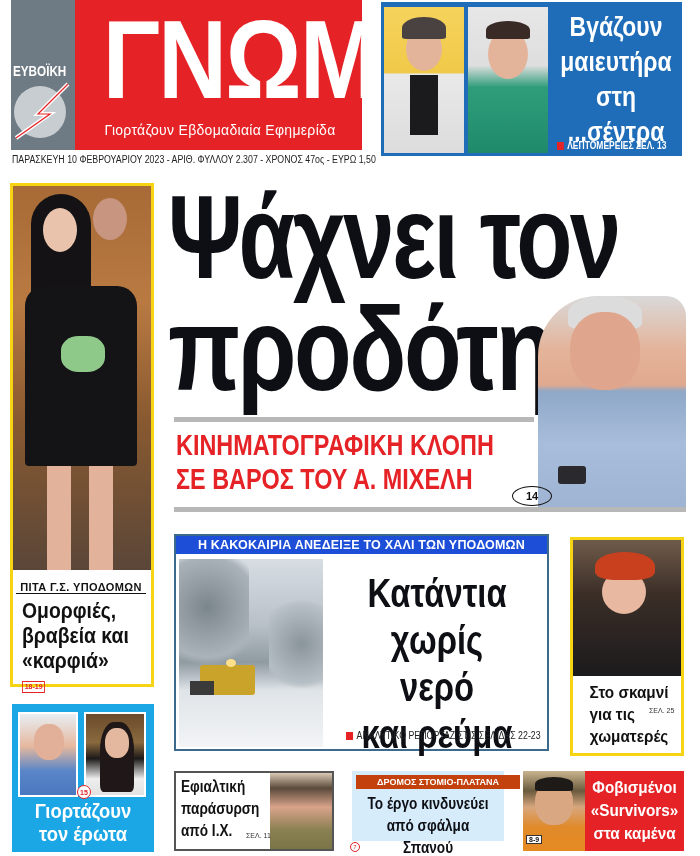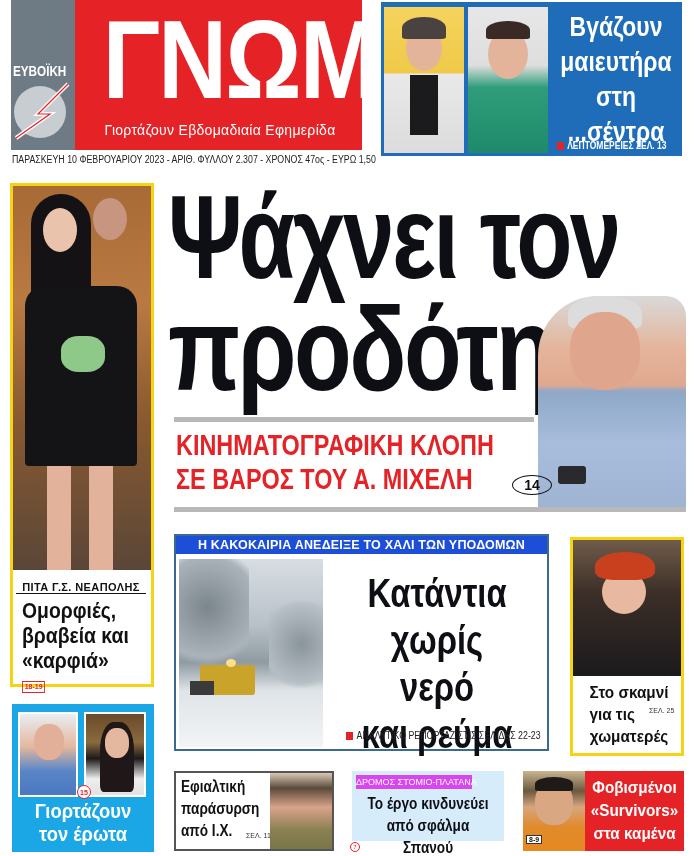--- a/index.html
+++ b/index.html
@@ -32,21 +32,21 @@
   #pita-kicker { left: 16px; top: 581px; width: 130px; font-size: 11px; font-weight: bold; text-align: center; border-bottom: 1px solid #111; white-space: nowrap; letter-spacing: 0.4px; }
   #pita-headline { left: 22px; top: 598px; width: 128px; font-size: 22px; font-weight: bold; line-height: 25px; transform: scaleX(0.88); transform-origin: left; }
   .page-ref { display: inline-block; font-size: 8px; color: #e52226; border: 1px solid #e52226; padding: 0 2px; vertical-align: middle; line-height: 10px; }
 
   
   #main-h1 { left: 168px; top: 178px; width: 520px; font-size: 118px; font-weight: bold; line-height: 118px; letter-spacing: -3px; color: #0d0f14; transform: scaleX(0.78); transform-origin: left; white-space: nowrap; }
   #main-h2 { left: 168px; top: 290px; width: 520px; font-size: 118px; font-weight: bold; line-height: 118px; letter-spacing: -3px; color: #0d0f14; transform: scaleX(0.8); transform-origin: left; white-space: nowrap; }
   #main-rule1 { left: 174px; top: 417px; width: 360px; height: 5px; background: #b8b8b8; }
   #main-rule2 { left: 174px; top: 507px; width: 512px; height: 5px; background: #b8b8b8; }
   #main-sub { left: 176px; top: 428px; width: 400px; color: #e52226; font-size: 30px; font-weight: bold; line-height: 34px; transform: scaleX(0.78); transform-origin: left; white-space: nowrap; }
-  .circle-ref { display: inline-flex; align-items: center; justify-content: center; width: 40px; height: 20px; border: 1.5px solid #111; border-radius: 50%; font-size: 14px; font-weight: bold; }
+  .circle-ref { display: inline-flex; align-items: center; justify-content: center; width: 40px; height: 20px; border: 1.5px solid #111; border-radius: 50%; font-size: 11px; font-weight: bold; margin-top: 11px; }
   #main-ref { left: 512px; top: 475px; }
   #main-photo { left: 538px; top: 296px; width: 148px; height: 212px; border-radius: 60px 20px 0 0; background: linear-gradient(180deg,#d9d9d9 0%,#e4b49a 25%,#e0a98f 42%,#8fa8c8 45%,#a8bddb 70%,#9fb3d2 100%); }
 
   
   #snow-box { left: 174px; top: 534px; width: 375px; height: 217px; border: 2px solid #3c6a8d; background: #fff; }
   #snow-kicker { left: 176px; top: 536px; width: 371px; height: 18px; background: #1d4ed8; color: #fff; font-size: 12.5px; font-weight: bold; line-height: 18px; text-align: center; white-space: nowrap; letter-spacing: 0.2px; }
   #snow-photo { left: 179px; top: 559px; width: 144px; height: 188px; background: linear-gradient(180deg,#d7dde3 0%,#b9c1c8 35%,#8f9aa1 55%,#dfe4e8 70%,#f2f4f6 100%); }
   #snow-plough { left: 200px; top: 665px; width: 55px; height: 30px; background: #c9a32a; border-radius: 3px; }
   #snow-headline { left: 328px; top: 570px; width: 218px; font-size: 41px; font-weight: bold; line-height: 47px; text-align: center; color: #0d0f14; transform: scaleX(0.8); }
   #snow-more { left: 346px; top: 730px; width: 200px; font-size: 10px; color: #222; white-space: nowrap; transform: scaleX(0.88); transform-origin: left; }
@@ -67,21 +67,21 @@
   #eros-headline { left: 12px; top: 800px; width: 142px; color: #fff; font-size: 20px; font-weight: bold; line-height: 23px; text-align: center; transform: scaleX(0.92); }
 
   
   #efi-box { left: 174px; top: 771px; width: 160px; height: 80px; border: 2px solid #555; background: #fff; }
   #efi-photo { left: 270px; top: 773px; width: 62px; height: 76px; background: linear-gradient(180deg,#d9c9b4 0%,#5a4a3a 20%,#d9a38a 45%,#8a8052 75%,#7a7548 100%); }
   #efi-headline { left: 181px; top: 776px; width: 90px; font-size: 16px; font-weight: bold; line-height: 22px; transform: scaleX(0.85); transform-origin: left; }
   #efi-ref { left: 246px; top: 832px; font-size: 7px; color: #333; }
 
   
   #dromos-box { left: 352px; top: 771px; width: 152px; height: 70px; background: #d7ecfa; }
-  #dromos-kicker { left: 356px; top: 775px; width: 116px; height: 14px; background: #d946ef; color: #fff; font-size: 9px; font-weight: normal; line-height: 14px; text-align: center; white-space: nowrap; }
+  #dromos-kicker { left: 356px; top: 775px; width: 164px; height: 14px; background: #c2410c; color: #fff; font-size: 9px; font-weight: bold; line-height: 14px; text-align: center; white-space: nowrap; }
   #dromos-headline { left: 352px; top: 793px; width: 152px; font-size: 16px; font-weight: bold; line-height: 22px; text-align: center; transform: scaleX(0.85); color: #0d0f14; }
   #dromos-ref { left: 350px; top: 842px; width: 10px; height: 10px; border: 1px solid #e52226; border-radius: 50%; color: #e52226; font-size: 6px; display: flex; align-items: center; justify-content: center; }
 
   
   #surv-photo { left: 523px; top: 771px; width: 62px; height: 80px; background: linear-gradient(180deg,#c9b48e 0%,#6a5a3e 25%,#d7a67e 45%,#e08a2a 70%,#e68a22 100%); }
   #surv-ref { left: 526px; top: 835px; padding: 0 2px; background: #fff; border: 1px solid #333; font-size: 7px; font-weight: bold; }
   #surv-box { left: 585px; top: 771px; width: 99px; height: 80px; background: #e52226; }
   #surv-headline { left: 585px; top: 776px; width: 99px; color: #fff; font-size: 17px; font-weight: bold; line-height: 23px; text-align: center; transform: scaleX(0.9); }
 </style>
 </head>
@@ -122,21 +122,21 @@
 <div class="abs" id="pita-box"></div>
 <div class="abs photo" id="pita-photo">
   <div style="position:absolute;left:80px;top:12px;width:34px;height:42px;border-radius:50%;background:#c79580;"></div>
   <div style="position:absolute;left:18px;top:8px;width:60px;height:200px;border-radius:30px 30px 6px 6px;background:#141214;"></div>
   <div style="position:absolute;left:30px;top:22px;width:34px;height:44px;border-radius:50%;background:#eac3ad;"></div>
   <div style="position:absolute;left:12px;top:100px;width:112px;height:180px;border-radius:20px 20px 4px 4px;background:#141316;"></div>
   <div style="position:absolute;left:48px;top:150px;width:44px;height:36px;border-radius:40%;background:#8fc98a;"></div>
   <div style="position:absolute;left:34px;top:280px;width:24px;height:104px;background:#e2b39a;"></div>
   <div style="position:absolute;left:76px;top:280px;width:24px;height:104px;background:#e2b39a;"></div>
 </div>
-<div class="abs" id="pita-kicker">ΠΙΤΑ Γ.Σ. ΝΕΑΠΟΛΗΣ</div>
+<div class="abs" id="pita-kicker">ΠΙΤΑ Γ.Σ. ΥΠΟΔΟΜΩΝ</div>
 <div class="abs" id="pita-headline">
   <div>Ομορφιές,</div>
   <div>βραβεία και</div>
   <div><span>«καρφιά»</span> <span class="page-ref">18-19</span></div>
 </div>
 
 <div class="abs" id="main-h1">Ψάχνει τον</div>
 <div class="abs" id="main-h2">προδότη</div>
 <div class="abs photo" id="main-photo">
   <div style="position:absolute;left:30px;top:0;width:74px;height:34px;border-radius:50% 50% 20% 20%;background:#dcdcdc;"></div>

